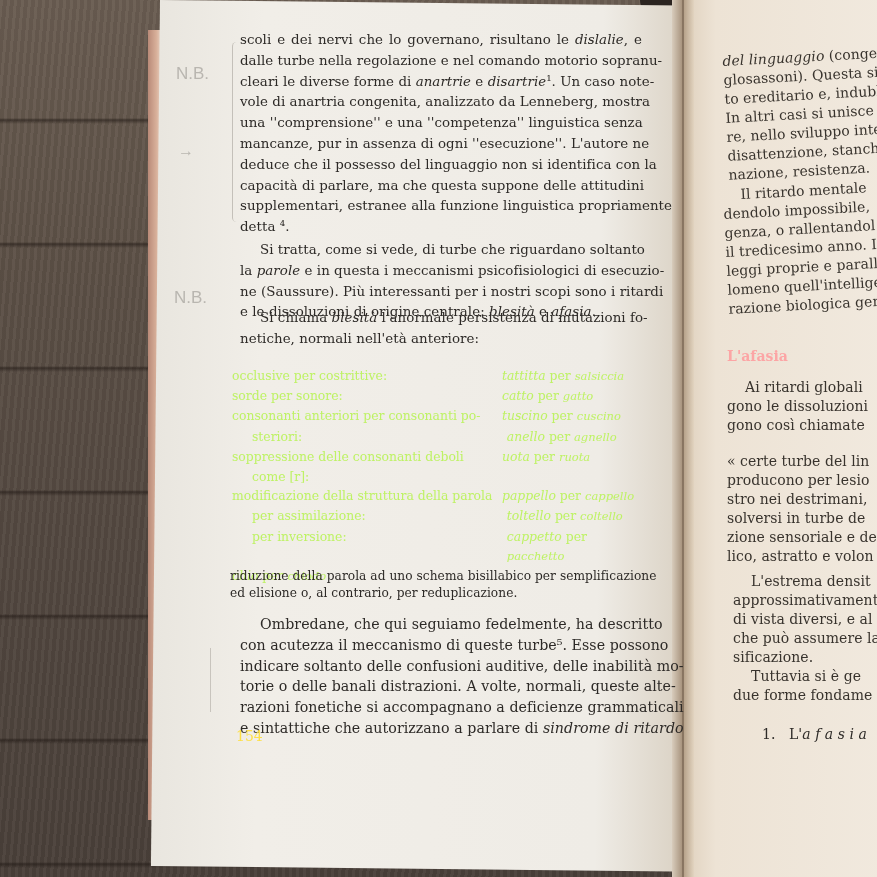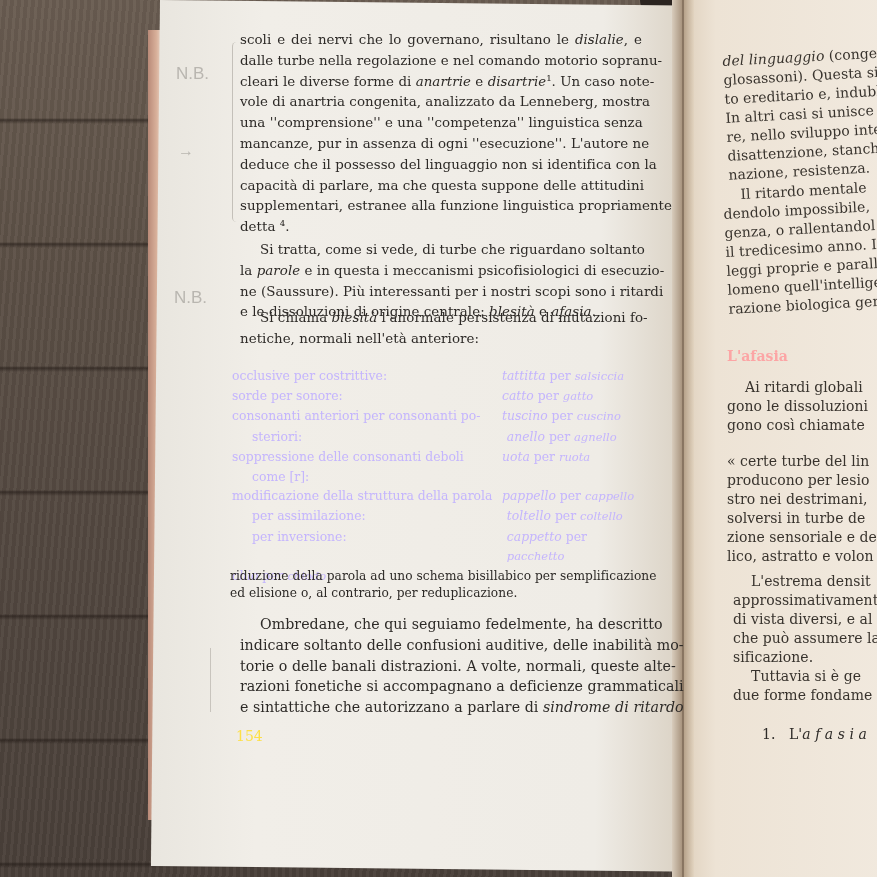--- a/index.html
+++ b/index.html
@@ -21,21 +21,21 @@
   .right-page{position:absolute;left:686px;top:0;width:200px;height:877px;
     background:linear-gradient(90deg,#e0d2bf 0%,#ede3d5 15%,#f1e9de 100%);}
   .shadow-top{position:absolute;left:640px;top:0;width:80px;height:14px;background:#2b2420;border-radius:0 0 40px 40px;}
   .text{position:absolute;color:#2d2a27;font-size:13.4px;line-height:20.8px;letter-spacing:.05px;white-space:nowrap;}
   .lp{left:240px;width:402px;}
   .line{display:block;text-align:justify;text-align-last:justify;}
   .line.last{text-align-last:left;}
   .indent{padding-left:20px;}
   i{font-style:italic;}
   .pencil{position:absolute;color:#b9b6b0;font-family:"Liberation Sans",sans-serif;font-size:17px;}
-  .table{position:absolute;left:232px;top:366px;width:410px;font-size:12.4px;line-height:19.2px;color:#c4b5fd;}
+  .table{position:absolute;left:232px;top:366px;width:410px;font-size:12.4px;line-height:19.2px;color:#bef264;}
   .row{display:flex;justify-content:space-between;}
   .row .a{width:264px;}
   .row .b{width:140px;}
   .sub{padding-left:20px;}
   .rp{left:722px;font-size:14px;line-height:19px;color:#38332d;transform:rotate(-3deg);transform-origin:left top;}
   .page-num{position:absolute;left:236px;top:728px;font-size:14px;color:#fde047;}
   .brace{position:absolute;left:232px;top:42px;width:8px;height:180px;border-left:1.2px solid #c4c0b9;border-radius:6px;}
 </style>
 </head>
 <body>
@@ -119,20 +119,21 @@
     </div>
   </div>
 
 <div class="text lp" style="top:568px;font-size:12.2px;line-height:17px;left:230px;width:412px;" id="p-red">
     <span class="line"><span>riduzione della parola ad uno schema bisillabico per semplificazione</span></span>
     <span class="line last"><span>ed elisione o, al contrario, per reduplicazione.</span></span>
   </div>
 
 <div class="text lp" style="top:614px;font-size:14.2px;line-height:20.8px;" id="p4">
     <span class="line indent"><span>Ombredane, che qui seguiamo fedelmente, ha descritto</span></span>
+    <span class="line"><span>con acutezza il meccanismo di queste turbe⁵. Esse possono</span></span>
     <span class="line"><span>indicare soltanto delle confusioni auditive, delle inabilità mo-</span></span>
     <span class="line"><span>torie o delle banali distrazioni. A volte, normali, queste alte-</span></span>
     <span class="line"><span>razioni fonetiche si accompagnano a deficienze grammaticali</span></span>
     <span class="line last"><span>e sintattiche che autorizzano a parlare di </span><i>sindrome di ritardo</i><span></span></span>
   </div>
 
 <div class="page-num">154</div>
 
 <div class="text rp" style="top:52px;" id="r1">
     <span class="line" style="text-align: left; text-align-last: left;"><span></span><i>del linguaggio</i><span> (congen</span></span>

